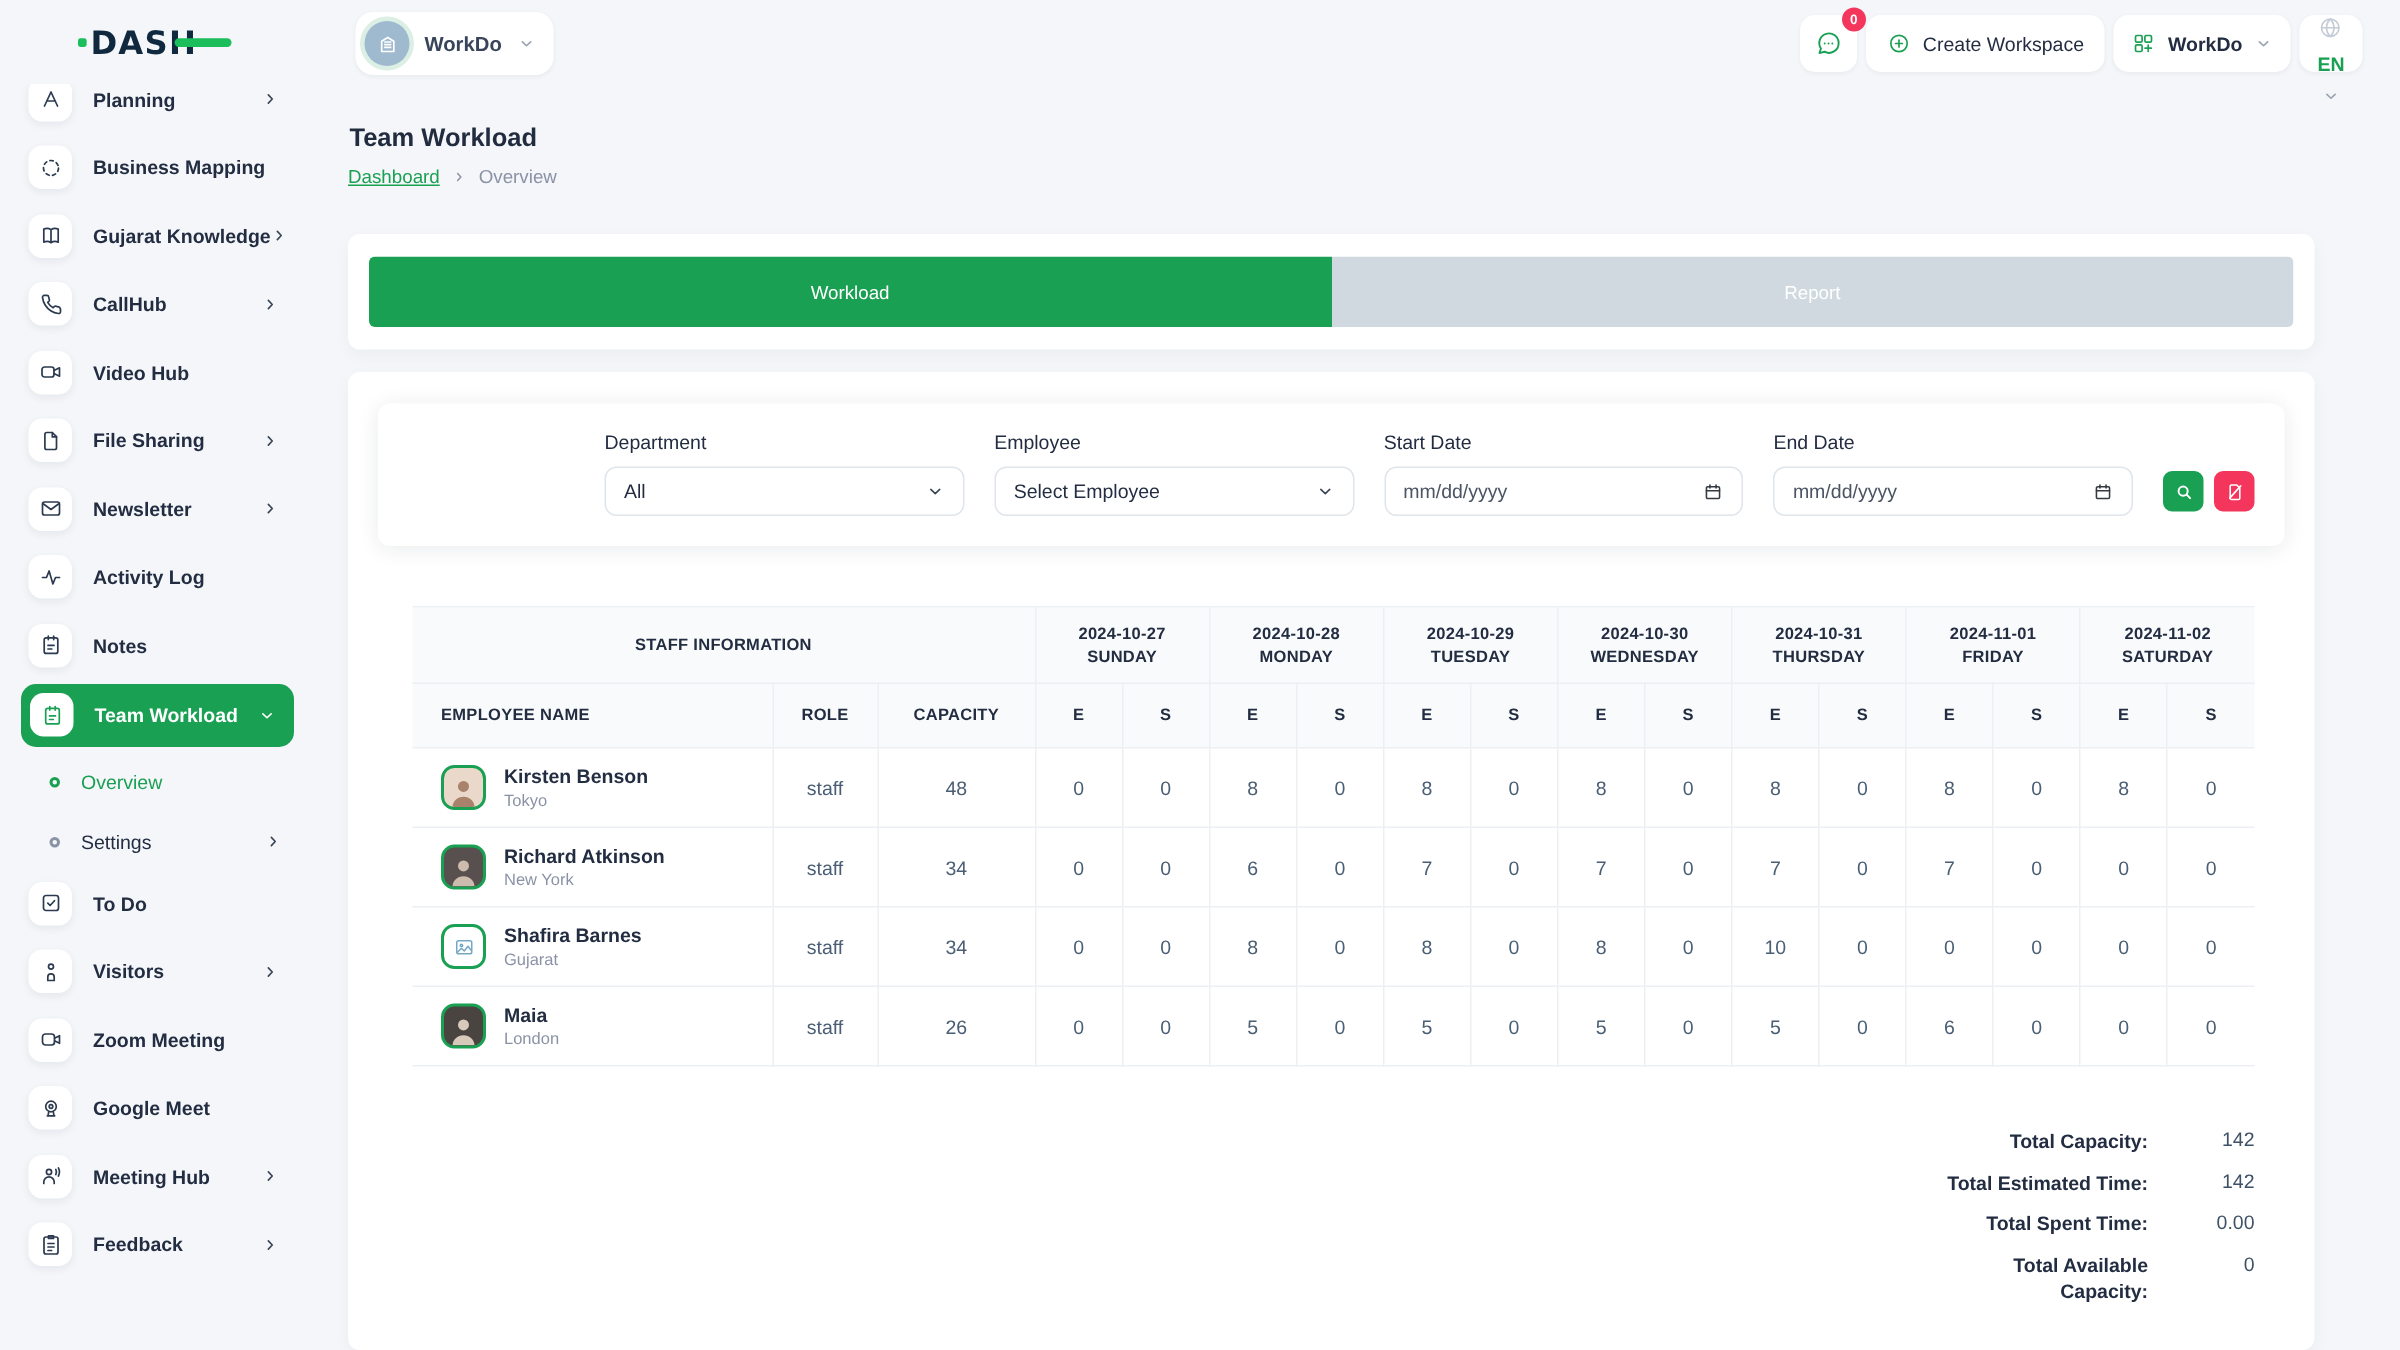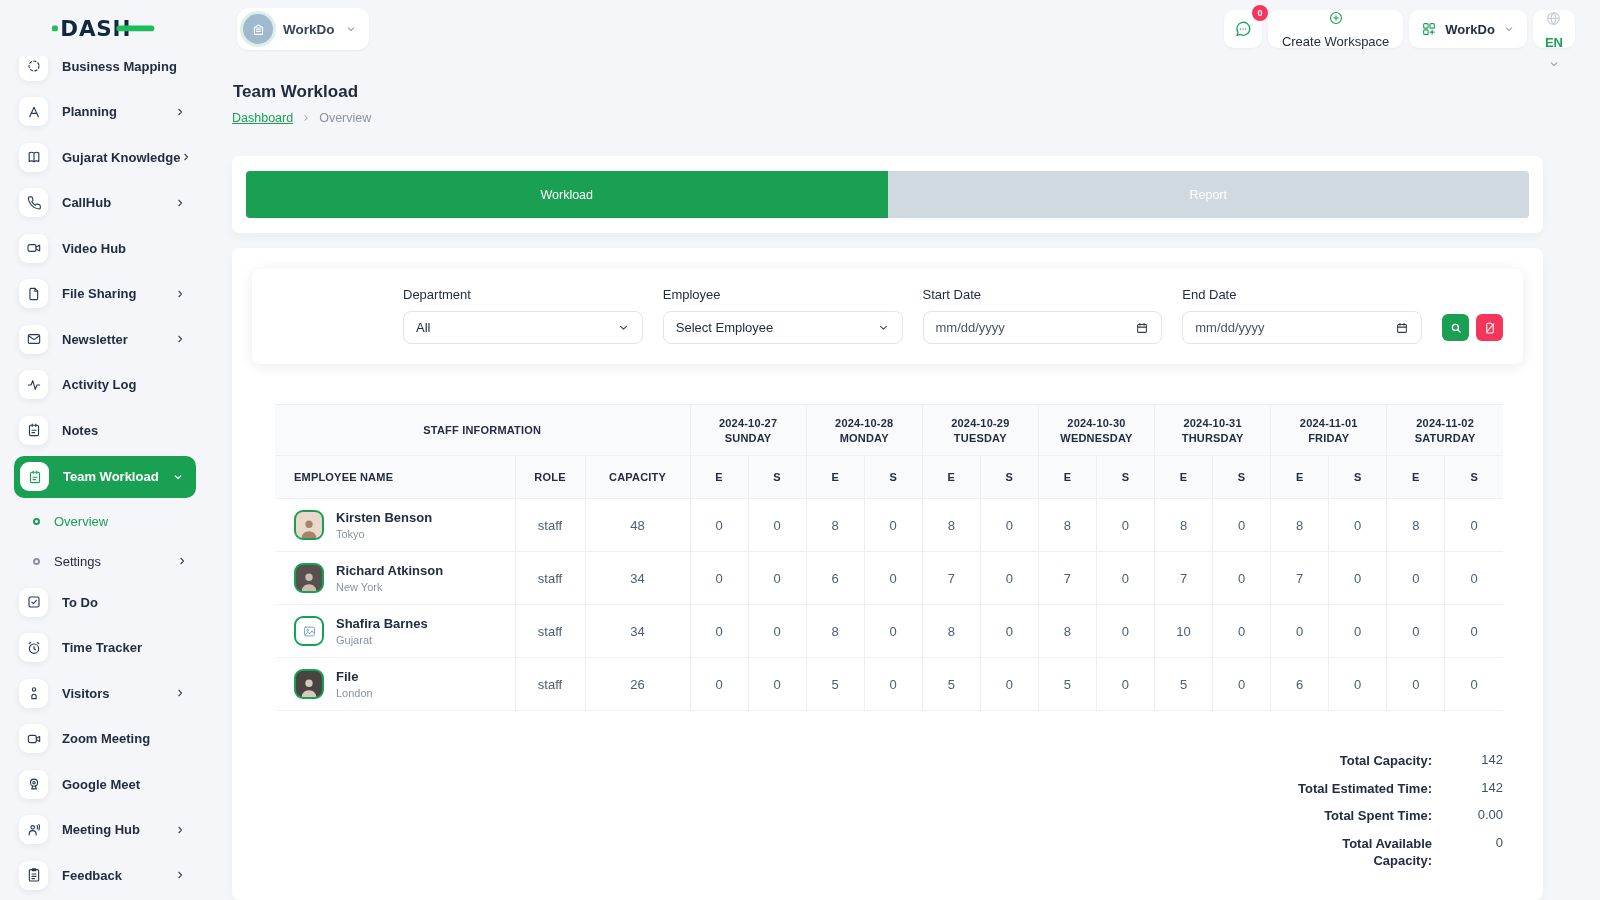--- a/index.html
+++ b/index.html
@@ -37,21 +37,21 @@
   .pill{background:#fff; border-radius:10px; box-shadow:0 1px 3px rgba(20,30,50,.05); display:flex; align-items:center; height:38px; cursor:pointer; border:none; font-family:inherit;}
   .ws-pill{height:42px; border-radius:12px; padding:0 12px 0 6px; gap:10px;}
   .ws-avatar{width:30px;height:30px;border-radius:50%;background:#9fb9cf; display:flex;align-items:center;justify-content:center; color:#fff; box-shadow:0 0 0 3px #dcefe4;}
   .ws-avatar svg{width:17px;height:17px;}
   .ws-name{font-size:13.5px;font-weight:600;color:#37445a;}
   .chev-sm{color:#9aa3b2;} .chev-sm svg{width:12px;height:12px;}
   .top-right{display:flex; align-items:center; gap:6px;}
   .chat-pill{width:38px; justify-content:center; position:relative; color:var(--primary);}
   .chat-pill svg{width:18px;height:18px;}
   .badge{position:absolute; top:-5px; right:-6px; min-width:16px; height:16px; border-radius:8px; background:var(--danger); color:#fff; font-size:9px; font-weight:700; display:flex; align-items:center; justify-content:center; padding:0 4px;}
-  .cw-pill{padding:0 14px; gap:8px; font-size:13px; font-weight:500; color:var(--dark);flex-direction:column;}
+  .cw-pill{padding:0 14px; gap:8px; font-size:13px; font-weight:500; color:var(--dark);}
   .cw-pill .ic{color:var(--primary);} .cw-pill .ic svg{width:16px;height:16px;}
   .wd-pill{padding:0 12px; gap:8px; font-size:13px; font-weight:600; color:var(--dark);}
   .wd-pill .ic{color:var(--primary);} .wd-pill .ic svg{width:16px;height:16px;}
   .lang-pill{padding:0 12px; gap:8px; font-size:13px; font-weight:600;flex-direction:column;}
   .lang-pill .globe{color:#c6ccd6;} .lang-pill .globe svg{width:17px;height:17px;}
   .lang-pill .lang{color:var(--primary);}
 
   .content{width:1311px;}
   .page-title{margin:24px 0 0 1px; font-size:17px; font-weight:600; color:#222c3f;}
   .breadcrumb{margin-top:9px; font-size:12.5px; display:flex; gap:8px; align-items:center;}
@@ -114,37 +114,37 @@
       <svg width="104" height="30" viewBox="0 0 126 36">
         <rect x="0" y="15" width="7" height="7" rx="2" style="fill:var(--logo-green)"></rect>
         <text x="10" y="28" font-family="DejaVu Sans" font-size="26" font-weight="900" letter-spacing="1" style="fill:var(--logo-navy)">DASH</text>
         <rect x="78" y="15" width="46" height="7" rx="3.5" style="fill:var(--logo-green)"></rect>
       </svg>
     </div>
     <nav class="menu" id="menu">
         <div class="s-item">
           <span class="icon-box">
             <svg viewBox="0 0 24 24" fill="none" stroke="currentColor" stroke-width="1.7" stroke-linecap="round" stroke-linejoin="round">
+              <path d="M5.5 19L12 5l6.5 14M8.3 14h7.4"></path>
+            </svg>
+          </span>
+          <span class="s-label">Planning</span>
+          <span class="s-chev">
+            <svg viewBox="0 0 24 24" fill="none" stroke="currentColor" stroke-width="2.2" stroke-linecap="round" stroke-linejoin="round">
+              <path d="M9.8 6.5L15 12l-5.2 5.5"></path>
+            </svg>
+          </span>
+        </div>
+        <div class="s-item">
+          <span class="icon-box">
+            <svg viewBox="0 0 24 24" fill="none" stroke="currentColor" stroke-width="1.7" stroke-linecap="round" stroke-linejoin="round">
               <circle cx="12" cy="12" r="7.5" stroke-dasharray="3.4 3.4"></circle>
             </svg>
           </span>
           <span class="s-label">Business Mapping</span>
-        </div>
-        <div class="s-item">
-          <span class="icon-box">
-            <svg viewBox="0 0 24 24" fill="none" stroke="currentColor" stroke-width="1.7" stroke-linecap="round" stroke-linejoin="round">
-              <path d="M5.5 19L12 5l6.5 14M8.3 14h7.4"></path>
-            </svg>
-          </span>
-          <span class="s-label">Planning</span>
-          <span class="s-chev">
-            <svg viewBox="0 0 24 24" fill="none" stroke="currentColor" stroke-width="2.2" stroke-linecap="round" stroke-linejoin="round">
-              <path d="M9.8 6.5L15 12l-5.2 5.5"></path>
-            </svg>
-          </span>
         </div>
         <div class="s-item">
           <span class="icon-box">
             <svg viewBox="0 0 24 24" fill="none" stroke="currentColor" stroke-width="1.7" stroke-linecap="round" stroke-linejoin="round">
               <path d="M12 6.2C10 4.8 7 4.7 4.8 5.6v13c2.2-.9 5.2-.8 7.2.6 2-1.4 5-1.5 7.2-.6v-13C17 4.7 14 4.8 12 6.2zM12 6.2v13"></path>
             </svg>
           </span>
           <span class="s-label">Gujarat Knowledge</span>
           <span class="s-chev">
             <svg viewBox="0 0 24 24" fill="none" stroke="currentColor" stroke-width="2.2" stroke-linecap="round" stroke-linejoin="round">
@@ -247,29 +247,20 @@
           </span>
         </div>
         <div class="s-item">
           <span class="icon-box">
             <svg viewBox="0 0 24 24" fill="none" stroke="currentColor" stroke-width="1.7" stroke-linecap="round" stroke-linejoin="round">
               <rect x="4.5" y="4.5" width="15" height="15" rx="2.5"></rect>
               <path d="M8.8 12.2l2.3 2.3 4.4-4.8"></path>
             </svg>
           </span>
           <span class="s-label">To Do</span>
-        </div>
-        <div class="s-item">
-          <span class="icon-box">
-            <svg viewBox="0 0 24 24" fill="none" stroke="currentColor" stroke-width="1.7" stroke-linecap="round" stroke-linejoin="round">
-              <circle cx="12" cy="13" r="7"></circle>
-              <path d="M12 9.8V13l2.3 1.5M4.6 5.6L7 3.6M19.4 5.6L17 3.6"></path>
-            </svg>
-          </span>
-          <span class="s-label">Time Tracker</span>
         </div>
         <div class="s-item">
           <span class="icon-box">
             <svg viewBox="0 0 24 24" fill="none" stroke="currentColor" stroke-width="1.7" stroke-linecap="round" stroke-linejoin="round">
               <circle cx="12" cy="6.6" r="2.5"></circle>
               <path d="M8.8 20.5v-3.4a3.2 3.2 0 0 1 6.4 0v3.4z"></path>
             </svg>
           </span>
           <span class="s-label">Visitors</span>
           <span class="s-chev">
@@ -654,21 +645,21 @@
                 <tr>
                   <td class="td-name">
                     <span class="name-cell">
                       <span class="avatar" style="background:#4a4440">
                         <svg viewBox="0 0 24 24" fill="#d8cabb">
                           <circle cx="12" cy="9" r="4"></circle>
                           <path d="M4 24c0-4.4 3.6-7.5 8-7.5s8 3.1 8 7.5z"></path>
                         </svg>
                       </span>
                       <span class="nm">
-                        <span class="n1">File</span>
+                        <span class="n1">Maia</span>
                         <span class="n2">London</span>
                       </span>
                     </span>
                   </td>
                   <td>staff</td>
                   <td>26</td>
                   <td>0</td>
                   <td>0</td>
                   <td>5</td>
                   <td>0</td>

